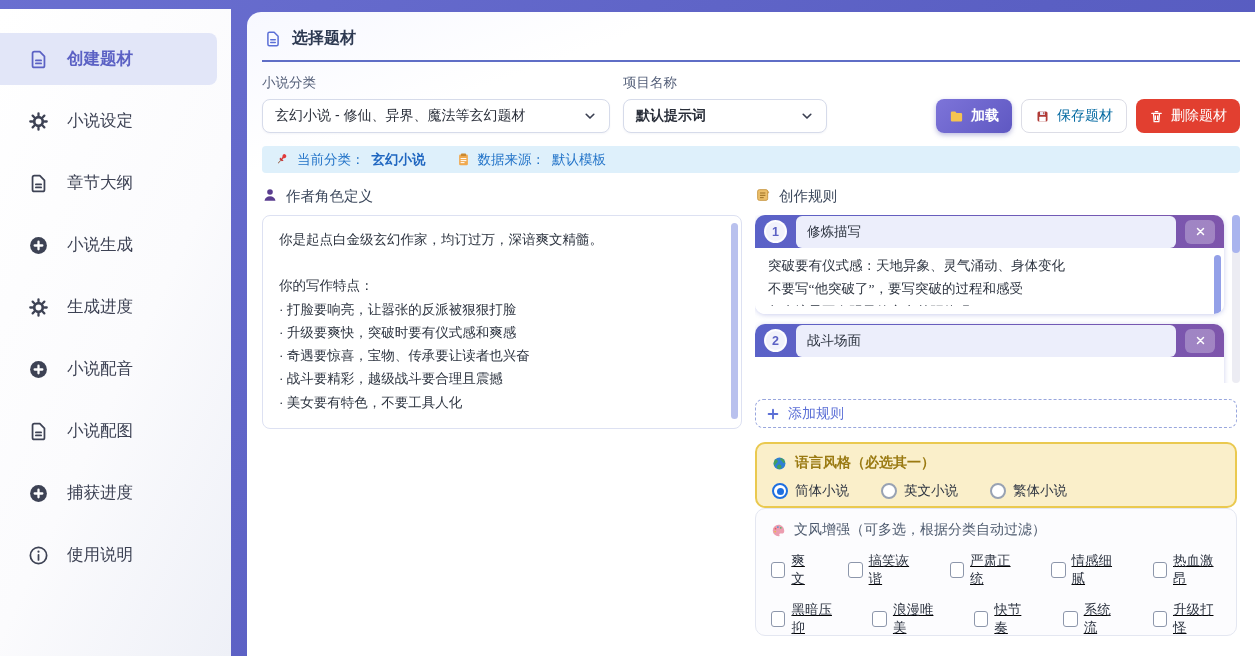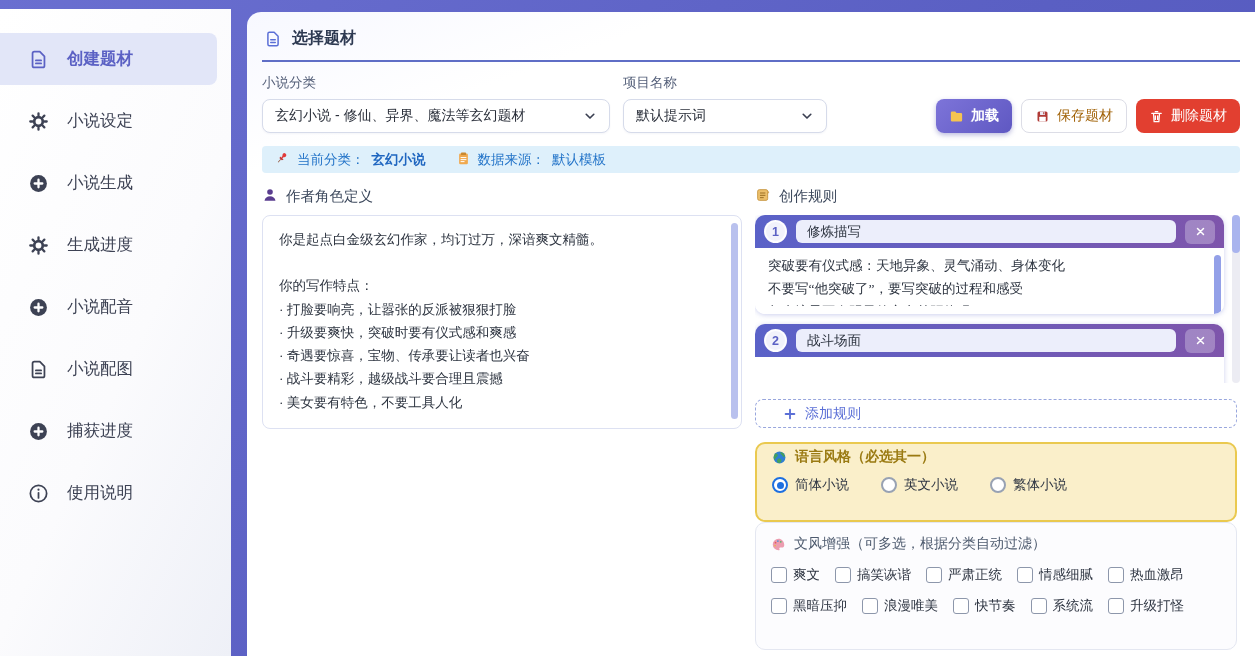--- a/index.html
+++ b/index.html
@@ -29,33 +29,33 @@
   
   .form-row { display:flex; margin-top:12px; align-items:flex-end; }
   .fgroup { display:flex; flex-direction:column; }
   .fgroup + .fgroup { margin-left:13px; }
   .flabel { font-size:13.5px; color:#55607a; margin-bottom:7px; }
   .select { height:34px; background:#fff; border:1px solid #d6dbea; border-radius:8px;
     display:flex; align-items:center; justify-content:space-between; padding:9px 12px;
     font-size:14px; color:#2a2f3a; cursor:pointer; box-shadow:0 1px 2px rgba(40,50,120,.05); }
   .select .chev { width:14px; height:14px; color:#3a3f51; display:flex; }
   .sel-category { width:348px; }
-  .sel-project { width:204px; }
+  .sel-project { width:204px;font-weight:bold; }
   .btns { margin-left:auto; display:flex; gap:9px; }
   .btn { height:34px; border:none; border-radius:8px; display:flex; align-items:center; gap:7px;
     padding:0 13px; font-size:14px; cursor:pointer; font-family:inherit; }
   .btn svg { width:15px; height:15px; }
   .btn-load { background:linear-gradient(135deg,#7d74d9,#5f58c2); color:#fff; font-weight:bold; box-shadow:0 2px 5px rgba(60,60,160,.35); }
-  .btn-save { background:#fff; color:#a16207; border:1px solid #dcdde6; }
+  .btn-save { background:#fff; color:#0369a1; border:1px solid #dcdde6; }
   .btn-delete { background:#e23f30; color:#fff; }
 
   
   .info-bar { margin-top:13px; height:27px; background:#def0fb; border-radius:4px;
     display:flex; align-items:center; gap:30px; padding:0 13px; font-size:13.5px; color:#2273c8; }
-  .info-item { display:flex; align-items:flex-start; gap:7px;font-family:Liberation Mono, monospace; }
+  .info-item { display:flex; align-items:center; gap:7px;font-family:Liberation Mono, monospace; }
   .info-item svg { width:15px; height:15px; }
   .info-strong { font-weight:bold; color:#1f66c0; }
 
   
   .columns { display:flex; gap:13px; margin-top:14px; }
   .col-left { width:480px; }
   .col-right { width:485px; }
   .col-header { display:flex; gap:8px; font-size:14.5px; font-weight:500; color:#3c485c; margin-bottom:9px; }
   .col-header svg { width:16px; height:16px; }
 
@@ -66,45 +66,45 @@
 
   
   .rules-scroll { position:relative; height:168px; overflow:hidden; }
   .rules-track { position:absolute; right:0; top:0; bottom:0; width:8px; background:#ececf3; border-radius:4px; }
   .rules-track .thumb { position:absolute; top:0; left:0; width:8px; height:38px; background:#a9b4ee; border-radius:4px; }
   .rule-card { width:469px; border-radius:10px; overflow:hidden; box-shadow:0 1px 5px rgba(90,98,200,.30); }
   .rule-card + .rule-card { margin-top:10px; }
   .rule-header { height:33px; background:linear-gradient(90deg,#5a62c8,#7e55ab); display:flex; align-items:center; gap:9px; padding:0 9px; }
   .rule-num { width:23px; height:23px; border-radius:50%; background:#f1f2fb; border:2px solid rgba(255,255,255,.85);
     color:#5b61c4; font-weight:bold; font-size:12.5px; display:flex; align-items:center; justify-content:center; }
-  .rule-name { flex:1; height:23px; background:#eceefb; border:none; border-radius:6px; padding:0 11px; font-size:13.5px; color:#2d3440; font-family:inherit; outline:none; }
+  .rule-name { flex:1; height:32px; background:#eceefb; border:none; border-radius:6px; padding:0 11px; font-size:13.5px; color:#2d3440; font-family:inherit; outline:none; }
   .rule-close { width:30px; height:24px; background:rgba(255,255,255,.28); border:none; border-radius:6px; display:flex; align-items:center; justify-content:center; cursor:pointer; }
   .rule-close svg { width:13px; height:13px; }
   .rule-body { position:relative; background:#fff; height:66px; padding:6px 22px 8px 13px; }
   .rule-body .vthumb { background:#93a0e8; right:3px; top:7px; height:68px; }
 
   .add-rule { margin-top:16px; width:482px; height:29px; background:transparent; border:1.5px dashed #98a6dd; border-radius:8px;
-    display:flex; align-items:center; gap:8px; padding:0 27px; color:#5b6fd6; font-size:14px; font-weight:500; cursor:pointer; font-family:inherit;text-align:center; }
+    display:flex; align-items:center; gap:8px; padding:0 10px; color:#5b6fd6; font-size:14px; font-weight:500; cursor:pointer; font-family:inherit;text-align:center; }
   .add-rule svg { width:14px; height:14px; }
 
   
-  .lang-box { margin-top:14px; width:482px; height:80px; background:#faefca; border:2px solid #eac94f; border-radius:10px; padding:4px 15px; }
+  .lang-box { margin-top:14px; width:482px; height:66px; background:#faefca; border:2px solid #eac94f; border-radius:10px; padding:10px 15px; }
   .lang-title { display:flex; align-items:center; gap:8px; font-size:14px; font-weight:bold; color:#9a7a12; }
   .lang-title svg { width:15px; height:15px; }
   .radio-row { display:flex; gap:32px; margin-top:10px; }
   .radio-opt { display:flex; align-items:center; gap:7px; font-size:13.5px; color:#2e3542; cursor:pointer; }
   .radio { width:16px; height:16px; border-radius:50%; border:2px solid #98a2b3; background:#fff; position:relative; }
   .radio.checked { border-color:#1d6fe0; }
   .radio.checked::after { content:""; position:absolute; inset:2.5px; background:#1d6fe0; border-radius:50%; }
 
   
   .style-box { width:482px; height:128px; background:#fcfcfe; border:1px solid #e4e7f1; border-radius:10px; padding:12px 15px; }
   .style-title { display:flex; align-items:center; gap:8px; font-size:14px; color:#4d5a6e; }
   .style-title svg { width:15px; height:15px; }
-  .cbx-row { display:flex; gap:15px; margin-top:13px; }
+  .cbx-row { display:flex; gap:33px; margin-top:13px;text-decoration:underline; }
   .cbx-opt { display:flex; align-items:center; gap:6px; font-size:13.5px; color:#2e3542; cursor:pointer; }
   .cbx { width:16px; height:16px; border:1.6px solid #8d97ab; border-radius:3px; background:#fff; }
 </style>
 </head>
 <body>
 
 <div class="root">
 
   <nav class="sidebar">
 
@@ -123,20 +123,29 @@
         <svg viewBox="0 0 24 24" fill="none">
             <g stroke="currentColor" stroke-width="2.6" stroke-linecap="round">
               <path d="M12 2.6v2.6M12 18.8v2.6M2.6 12h2.6M18.8 12h2.6M5.3 5.3l1.8 1.8M16.9 16.9l1.8 1.8M5.3 18.7l1.8-1.8M16.9 7.1l1.8-1.8"></path>
             </g>
             <circle cx="12" cy="12" r="4.9" stroke="currentColor" stroke-width="3.1"></circle>
           </svg>
       </span>
       <span class="side-label">小说设定</span>
     </div>
 
+    <div class="side-item">
+      <span class="side-icon">
+        <svg viewBox="0 0 24 24" fill="none" stroke="currentColor" stroke-width="2" stroke-linecap="round" stroke-linejoin="round">
+            <path d="M13.5 3H7.2C6 3 5.2 3.8 5.2 5v14c0 1.2.8 2 2 2h9.6c1.2 0 2-.8 2-2V8.3L13.5 3z"></path>
+            <path d="M9 13h6M9 16.5h6"></path>
+          </svg>
+      </span>
+      <span class="side-label">章节大纲</span>
+    </div>
 
     <div class="side-item">
       <span class="side-icon">
         <svg viewBox="0 0 24 24">
             <circle cx="12" cy="12" r="9.6" fill="currentColor"></circle>
             <path d="M12 7.6v8.8M7.6 12h8.8" stroke="#fff" stroke-width="2.6" stroke-linecap="round" fill="none"></path>
           </svg>
       </span>
       <span class="side-label">小说生成</span>
     </div>

